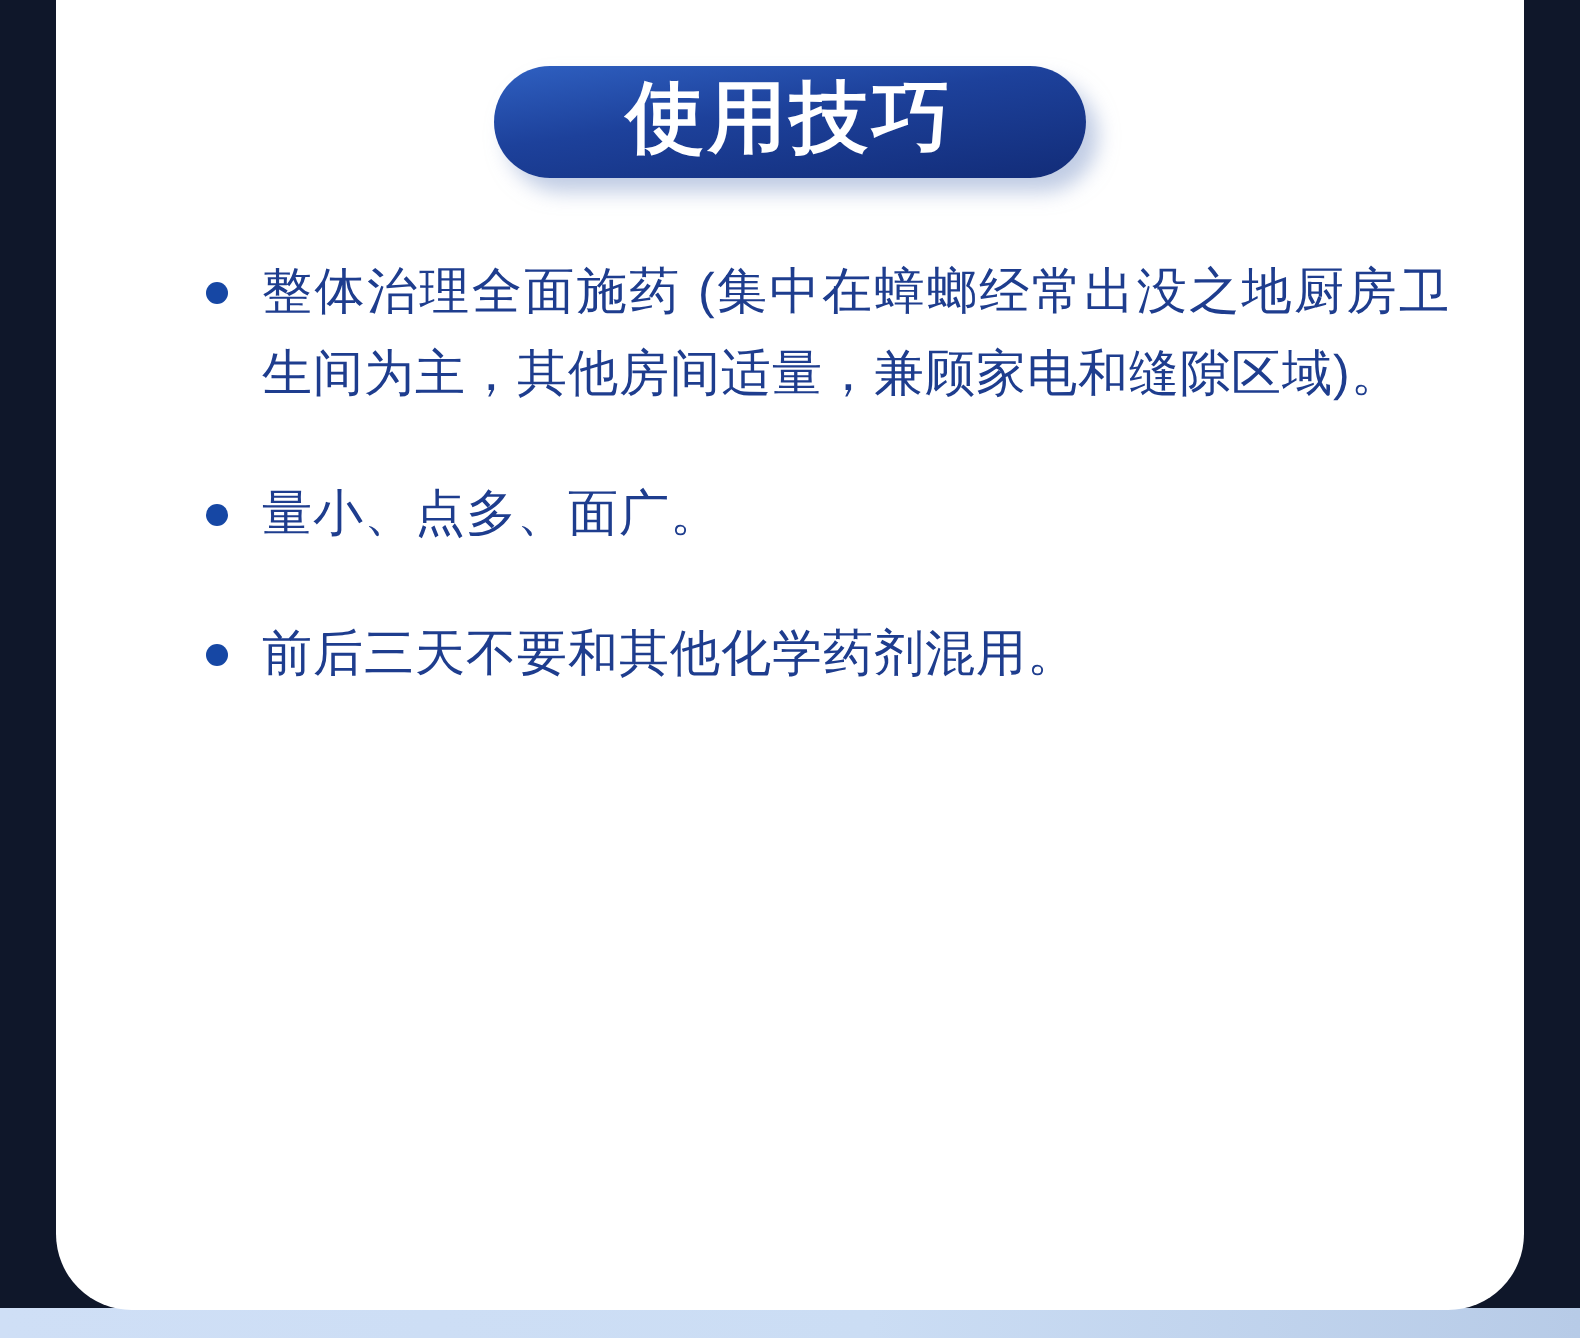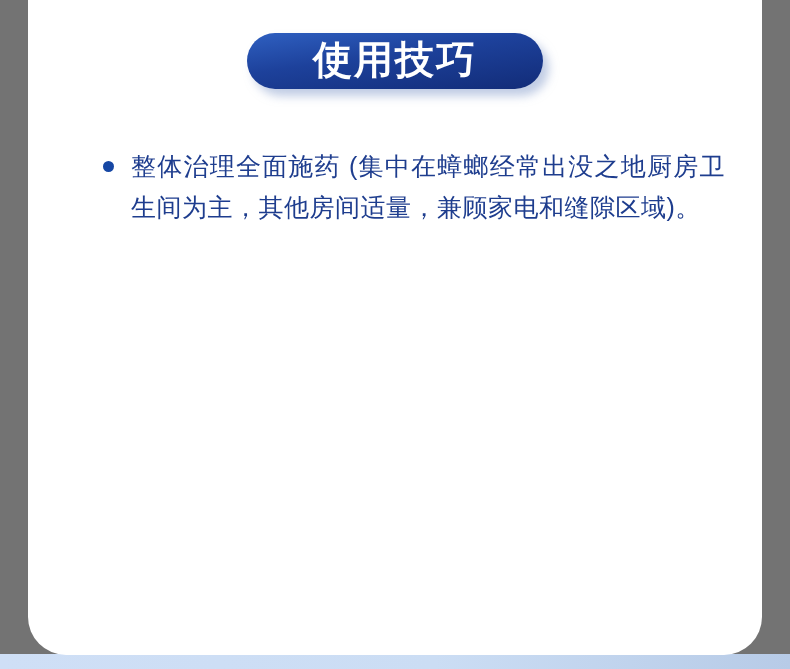--- a/index.html
+++ b/index.html
@@ -2,21 +2,21 @@
 <html><head>
 <meta charset="utf-8">
 <style>
   * { margin: 0; padding: 0; box-sizing: border-box; }
   html, body { background: #e8eef7; }
   .page {
     position: relative;
     width: 790px;
     height: 669px;
     overflow: hidden;
-    background: #737373;
+    background: #0f172a;
     font-family: "Liberation Sans", "DejaVu Sans", sans-serif;
   }
   .bottom-band {
     position: absolute;
     left: 0; right: 0; bottom: 0;
     height: 15px;
     background: linear-gradient(to right, #cfdff6 0%, #cbddf4 55%, #b7cbe7 100%);
   }
   .card {
     position: absolute;
@@ -48,21 +48,20 @@
     letter-spacing: 2px;
     line-height: 1;
     padding-bottom: 3px;
   }
   ul.tips {
     position: absolute;
     top: 126px;
     left: 75px;
     width: 622px;
     list-style: none;
-    margin-top: 20px;
   }
   ul.tips li {
     position: relative;
     padding-left: 28px;
     font-size: 25px;
     line-height: 41px;
     color: #1e3d8e;
     margin-bottom: 29px;
     text-align: justify;
     letter-spacing: 0.5px;
@@ -87,16 +86,24 @@
 
     <div class="title-pill">
       <span>使用技巧</span>
     </div>
 
     <ul class="tips">
       <li>
         <span class="dot"></span>
         <span>整体治理全面施药 (集中在蟑螂经常出没之地厨房卫生间为主，其他房间适量，兼顾家电和缝隙区域)。</span>
       </li>
+      <li>
+        <span class="dot"></span>
+        <span>量小、点多、面广。</span>
+      </li>
+      <li>
+        <span class="dot"></span>
+        <span>前后三天不要和其他化学药剂混用。</span>
+      </li>
     </ul>
 
   </div>
 </div>
 
 </body></html>

